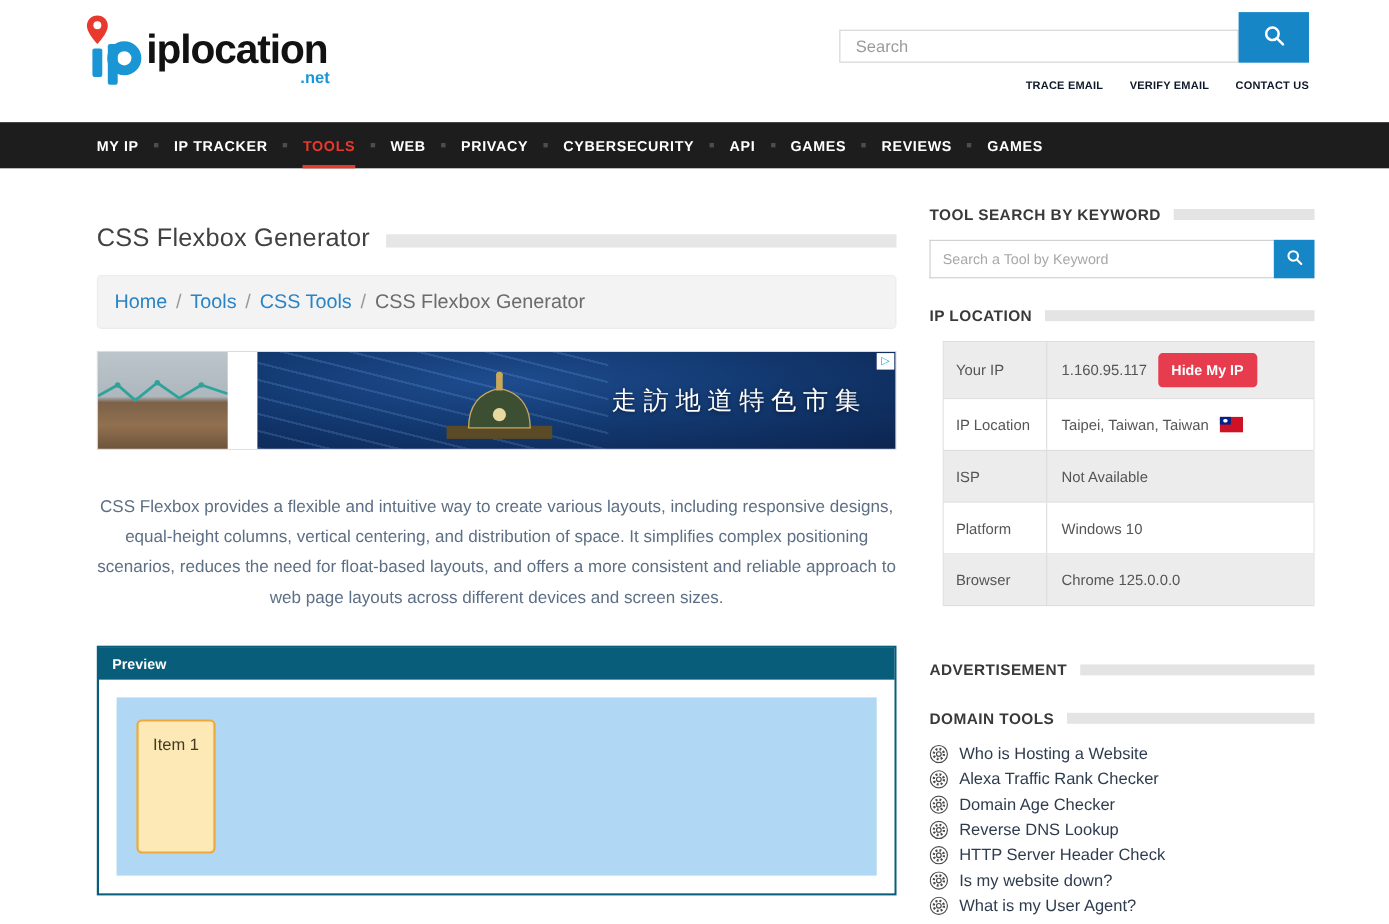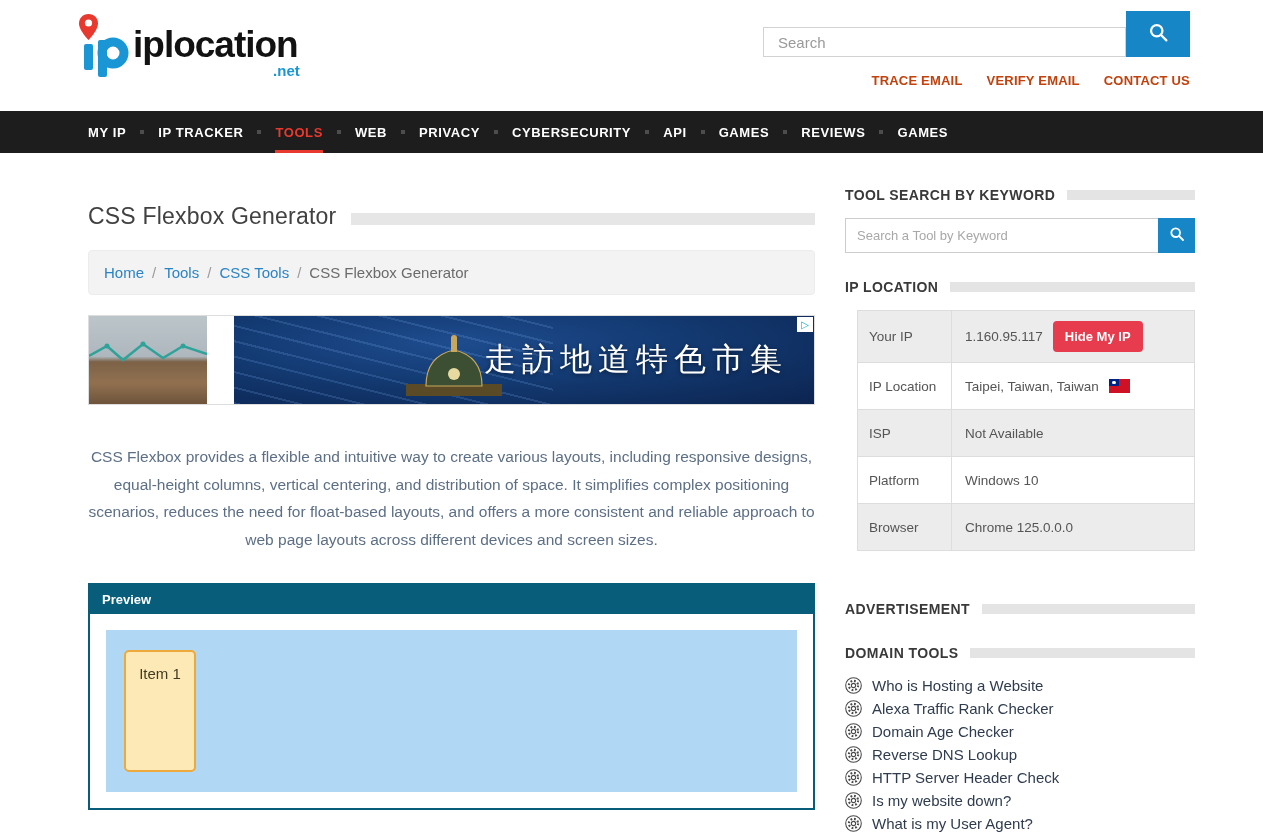--- a/index.html
+++ b/index.html
@@ -16,54 +16,54 @@
   .logo { position:absolute; left:78px; top:12px; display:flex; align-items:flex-start; cursor:pointer; }
   .logo-text { position:relative; font-size:37px; font-weight:700; color:#121212; letter-spacing:-1px; margin-left:3px; margin-top:14px; line-height:1; }
   .logo-tld { position:absolute; right:-2px; bottom:-15px; color:#1a96d5; font-size:15px; font-weight:700; letter-spacing:0; }
 
   .search-area { position:absolute; top:11px; right:73px; width:427px; }
   .search-row { display:flex; height:46px; }
   .site-search-input { flex:1; border:1px solid #d2d2d2; padding:0 14px; font-size:15px; color:#333; outline:none;margin-top:16px; }
   .site-search-input::placeholder { color:#9a9a9a; }
   .search-btn { width:64px; background:#1786c7; border:none; cursor:pointer; display:flex; align-items:center; justify-content:center; }
   .header-links { margin-top:16px; display:flex; justify-content:flex-end; gap:24px; }
-  .header-links a { color:#c2410c; font-weight:700; font-size:13px; text-decoration:none; letter-spacing:0.2px; }
+  .header-links a { color:#0f172a; font-weight:700; font-size:10px; text-decoration:none; letter-spacing:0.2px; }
 
   
   nav { background:#1d1d1d; height:42px; display:flex; align-items:stretch; padding-left:88px; }
   .nav-item { display:flex; align-items:center; color:#fff; font-size:13px; font-weight:700; letter-spacing:0.6px; text-decoration:none; border-bottom:3px solid transparent; padding-top:3px; }
   .nav-item.active { color:#e8392f; border-bottom-color:#e8392f; }
   .nav-sep { width:4px; height:4px; background:#4d4d4d; margin:0 14px; align-self:center; }
 
   
   .content { display:flex; padding-left:88px; padding-right:68px; margin-top:50px; }
   main { width:727px; }
   aside { width:350px; margin-left:30px; margin-top:-16px; }
 
   
   .title-row { display:flex; align-items:center; }
   h1 { font-size:23px; font-weight:400; color:#414141; margin:0; letter-spacing:0.2px; white-space:nowrap; }
   .title-bar { flex:1; height:12px; background:#e6e6e6; margin-left:15px; margin-top:5px; }
 
-  .breadcrumb { margin-top:20px; background:#f3f3f3; border:1px solid #ececec; border-radius:4px; padding:13px 15px; font-size:15px; color:#888; }
+  .breadcrumb { margin-top:20px; background:#f3f3f3; border:1px solid #ececec; border-radius:4px; padding:13px 15px; font-size:18px; color:#888; }
   .breadcrumb a { color:#2a83c5; text-decoration:none; }
   .breadcrumb .sep { margin:0 8px; color:#9a9a9a; }
   .bc-current { color:#6b6b6b; }
 
   .ad-banner { margin-top:20px; height:90px; border:1px solid #ddd; display:flex; position:relative; background:#fff; cursor:pointer; }
   .ad-photo { width:118px; height:100%; position:relative; overflow:hidden;
     background:linear-gradient(to bottom, #bcc5ca 0%, #aeb7bd 46%, #7c6248 52%, #91704f 76%, #6e543c 100%); }
   .ad-photo svg { position:absolute; left:0; top:0; }
   .ad-gap { width:27px; background:#fff; }
   .ad-main { flex:1; position:relative; overflow:hidden; display:flex; align-items:center; justify-content:flex-end; padding-right:26px;
     background:radial-gradient(ellipse at 38% 30%, #1e4c8e 0%, #133a72 45%, #0c2450 100%); }
   .ad-main::before { content:''; position:absolute; left:0; top:0; width:55%; height:100%;
     background:repeating-linear-gradient(14deg, rgba(110,160,225,0.22) 0 2px, transparent 2px 15px); }
   .ad-dome { position:absolute; left:38%; bottom:4px; transform:translateX(-50%); }
-  .ad-text { position:relative; color:#fff; font-size:32px; letter-spacing:6px; text-shadow:0 1px 4px rgba(0,0,0,.55); white-space:nowrap; }
+  .ad-text { position:relative; color:#fff; font-size:23px; letter-spacing:6px; text-shadow:0 1px 4px rgba(0,0,0,.55); white-space:nowrap; }
   .ad-badge { position:absolute; top:1px; right:1px; width:16px; height:15px; background:#fff; color:#00aecd; font-size:10px; line-height:15px; text-align:center; }
 
   .description { margin:38px 0 0; font-size:15.5px; line-height:1.78; color:#5d6f85;text-align:center; }
 
   .preview-panel { margin-top:30px; border:2px solid #075d7a; }
   .preview-header { background:#075d7a; color:#fff; font-size:13px; font-weight:700; padding:7px 12px; }
   .preview-body { padding:16px; background:#fff; }
   .flex-container { background:#b0d7f3; height:162px; padding:20px 18px; display:flex; align-items:stretch; }
   .flex-item { width:72px; background:#fce9b6; border:2px solid #eda93c; border-radius:5px; display:flex; justify-content:center; align-items:flex-start; padding-top:13px; font-size:15px; color:#443a22; cursor:pointer; }
 

